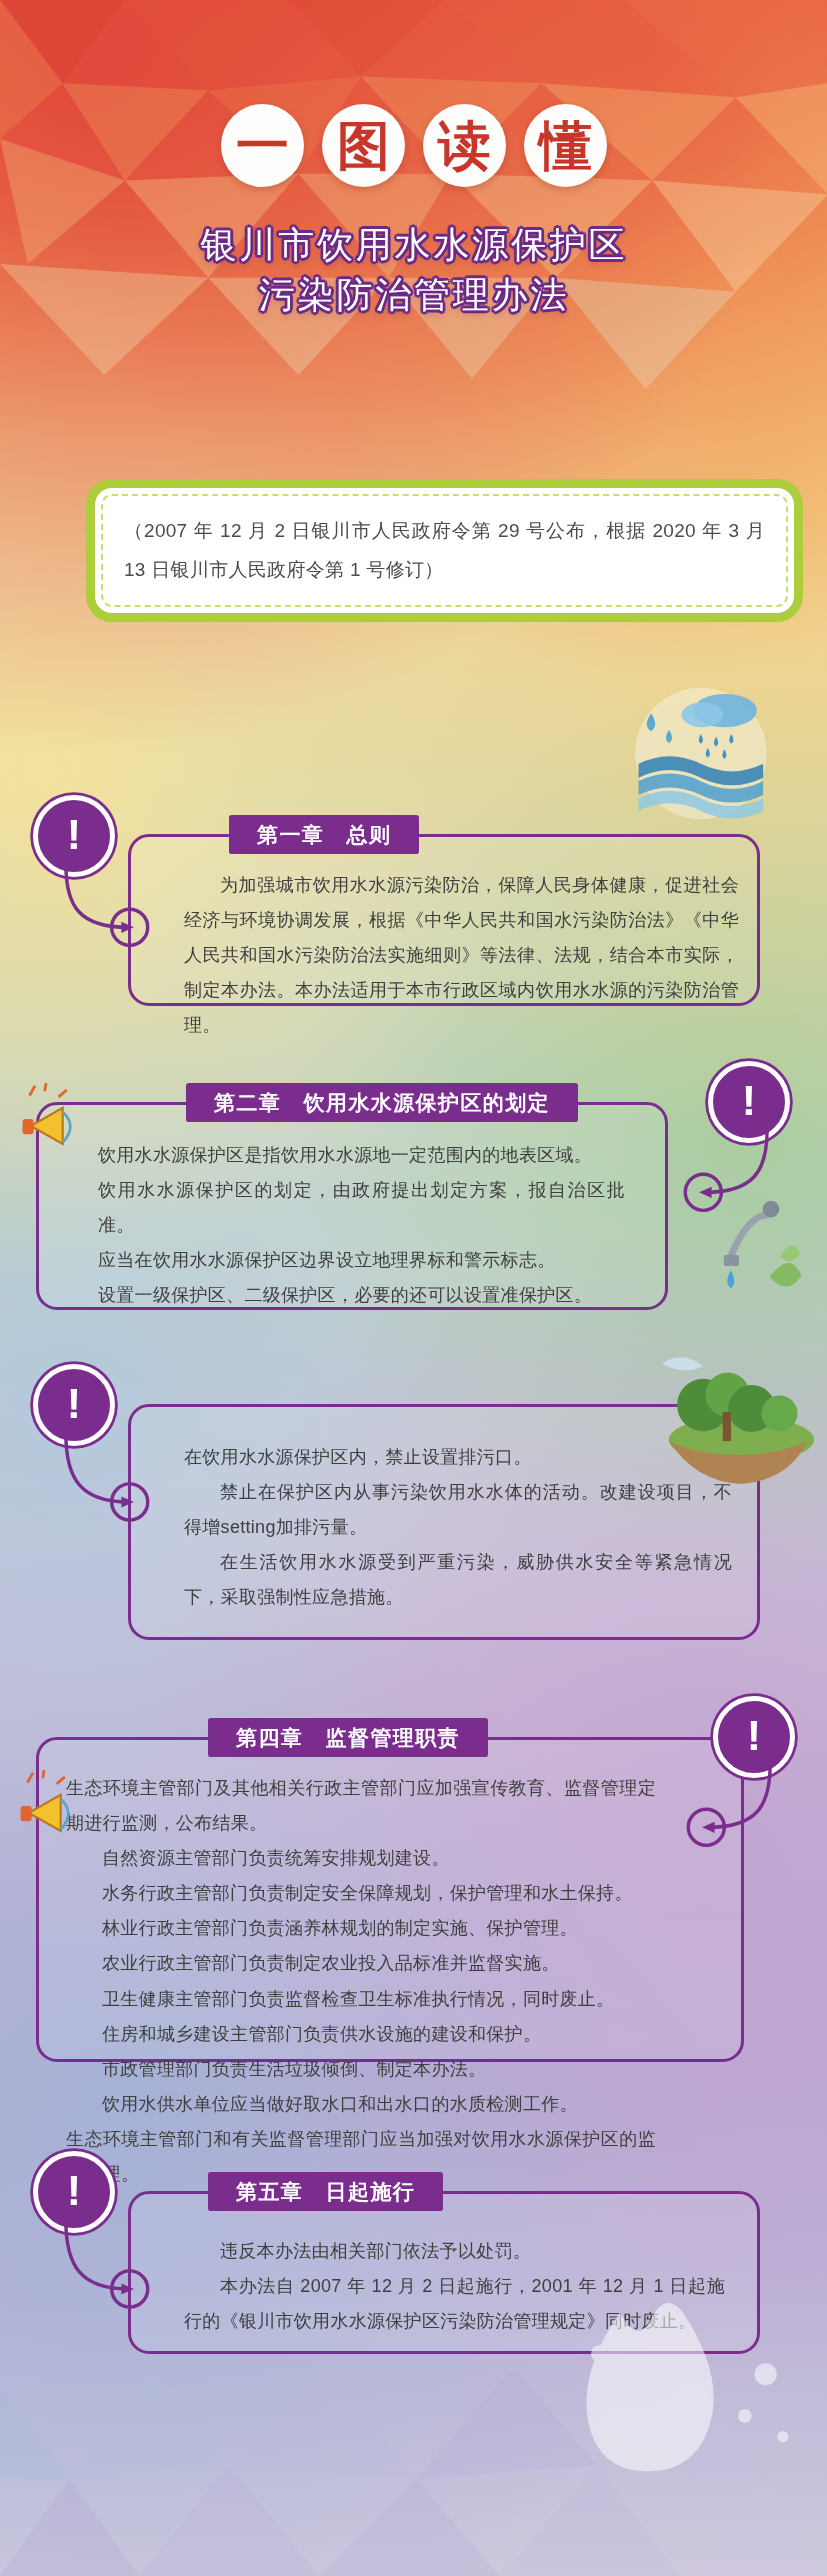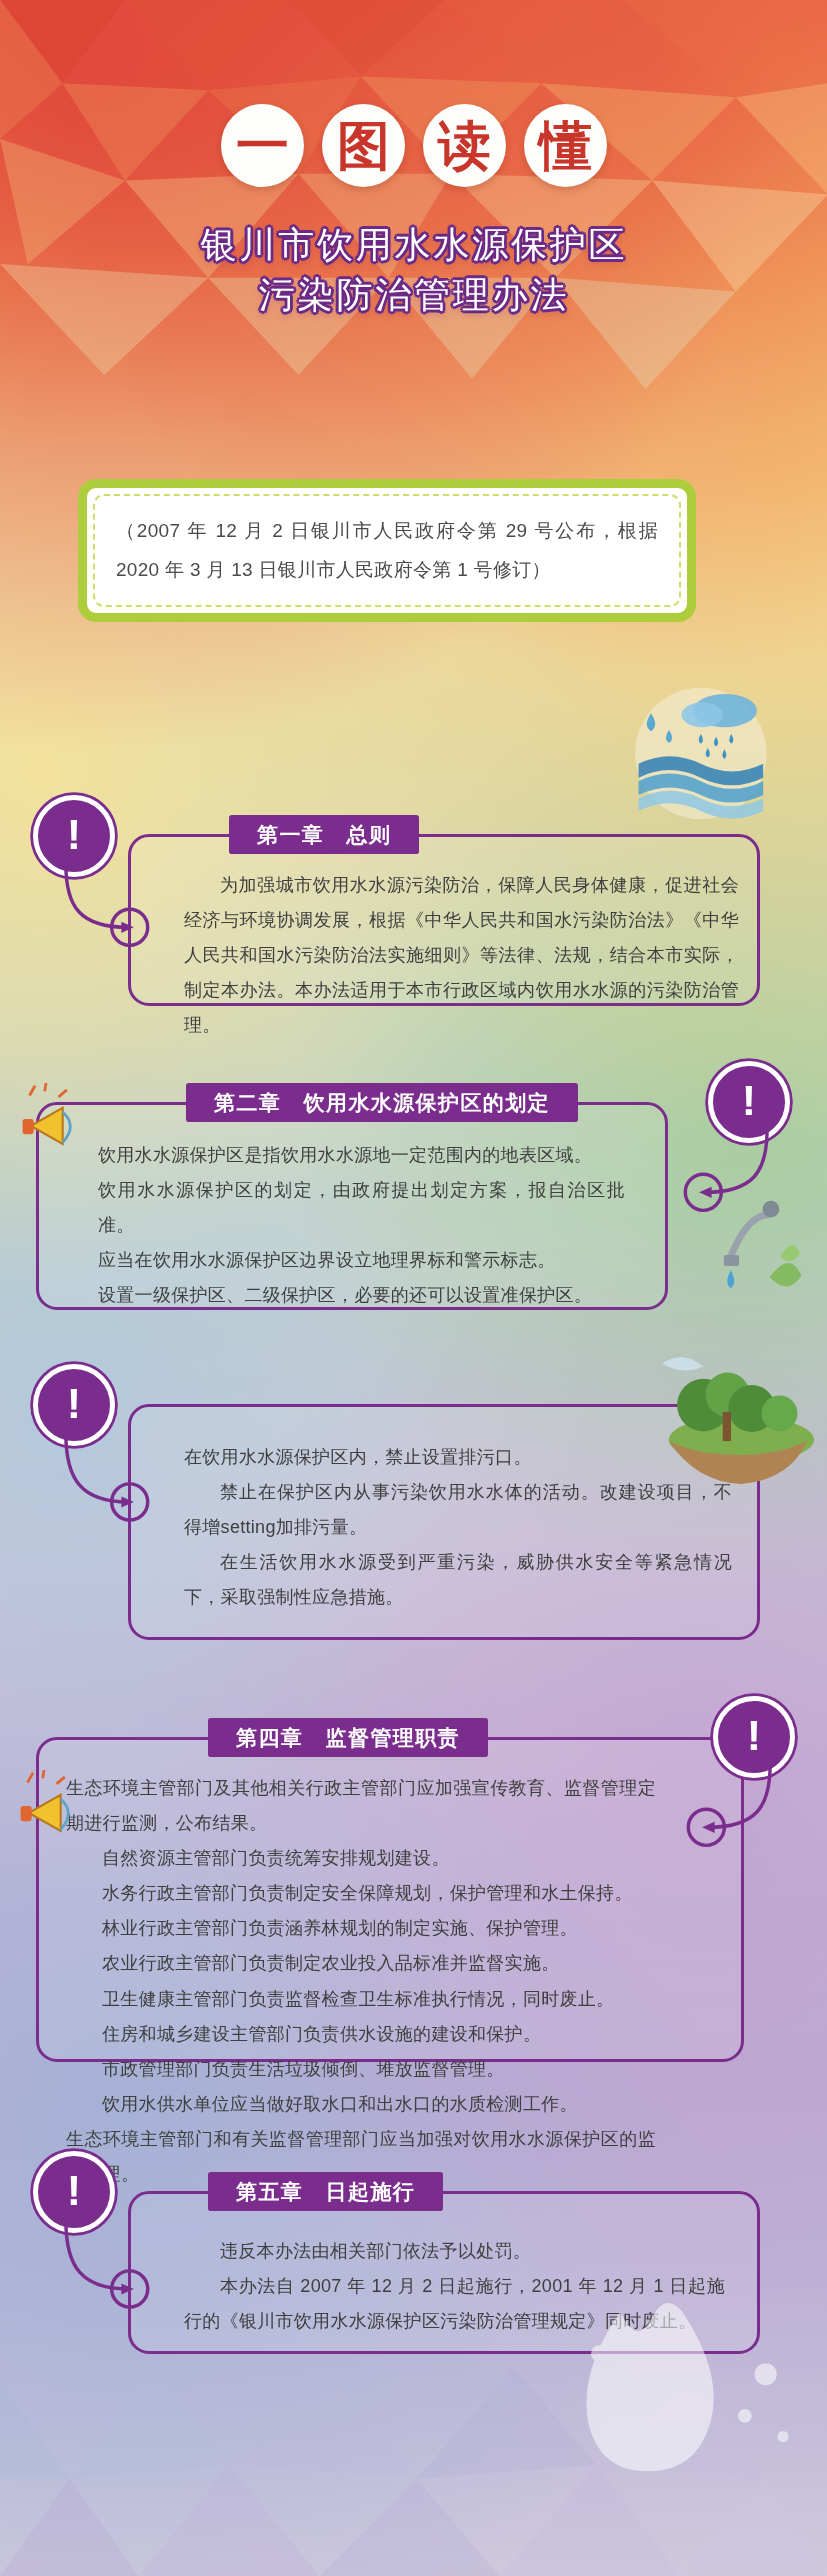--- a/index.html
+++ b/index.html
@@ -98,26 +98,26 @@
       -2.1px -2.1px 0 #6c2a86, 2.1px -2.1px 0 #6c2a86,
       -2.1px  2.1px 0 #6c2a86, 2.1px  2.1px 0 #6c2a86,
       -2.8px  0   0 #6c2a86, 2.8px  0   0 #6c2a86,
       0 -2.8px 0 #6c2a86, 0 2.8px 0 #6c2a86,
       0 4.2px 7px rgba(80,20,100,0.35);
   }
 
   
   .intro-box {
     position: absolute;
-    left: 78px;
+    left: 86px;
     top: 479px;
-    width: 618px;
+    width: 717px;
     box-sizing: border-box;
     border: 9.7px solid #aecd3c;
-    border-radius: 18px;
+    border-radius: 26px;
     background: #ffffff;
     padding: 23.6px 29px;
   }
   .intro-box::before {
     
     content: "";
     position: absolute;
     left: 5.6px; top: 5.6px; right: 5.6px; bottom: 5.6px;
     border: 2.1px dashed #c9e06a;
     border-radius: 11px;
@@ -366,21 +366,21 @@
       <path d="M80 92 l-18 8 l18 8 z" fill="#7b2d8e"></path>
     </svg>
     <div class="body-text" style="left:66px; top:67px; width:590px;">
       <p>生态环境主管部门及其他相关行政主管部门应加强宣传教育、监督管理定期进行监测，公布结果。</p>
       <p class="indent">自然资源主管部门负责统筹安排规划建设。</p>
       <p class="indent">水务行政主管部门负责制定安全保障规划，保护管理和水土保持。</p>
       <p class="indent">林业行政主管部门负责涵养林规划的制定实施、保护管理。</p>
       <p class="indent">农业行政主管部门负责制定农业投入品标准并监督实施。</p>
       <p class="indent">卫生健康主管部门负责监督检查卫生标准执行情况，同时废止。</p>
       <p class="indent">住房和城乡建设主管部门负责供水设施的建设和保护。</p>
-      <p class="indent">市政管理部门负责生活垃圾倾倒、堆放监督管理。</p>
+      <p class="indent">市政管理部门负责生活垃圾倾倒、制定本办法。</p>
       <p class="indent">饮用水供水单位应当做好取水口和出水口的水质检测工作。</p>
       <p>生态环境主管部门和有关监督管理部门应当加强对饮用水水源保护区的监督管理。</p>
     </div>
     <svg class="deco" style="left:15.3px; top:66px;" width="90" height="83" viewBox="0 0 130 120">
       <g stroke="#e0652f" stroke-width="4" fill="none">
         <path d="M18 18 l8 -14"></path>
           <path d="M40 12 l2 -12"></path>
           <path d="M60 20 l12 -10"></path>
       </g>
       <path d="M20 62 l46 -26 v52 z" fill="#f2c12e" stroke="#b8771c" stroke-width="3"></path>

